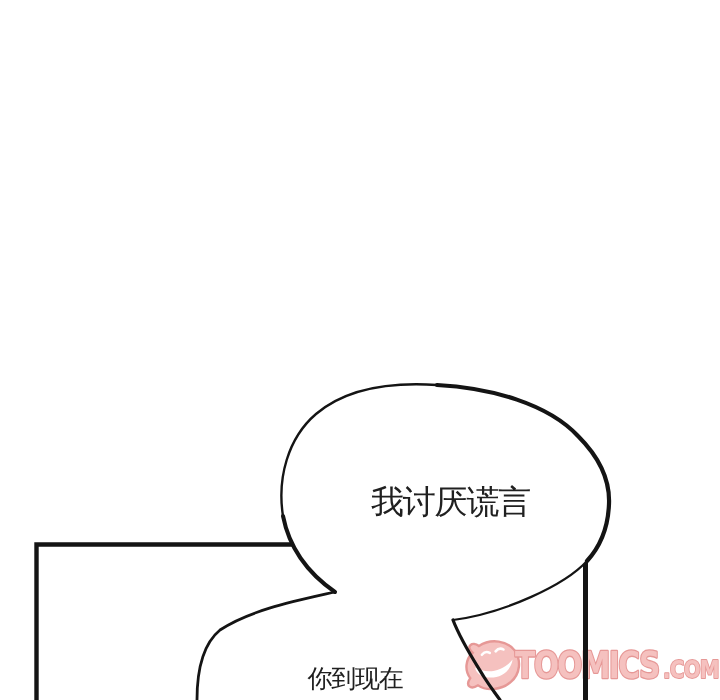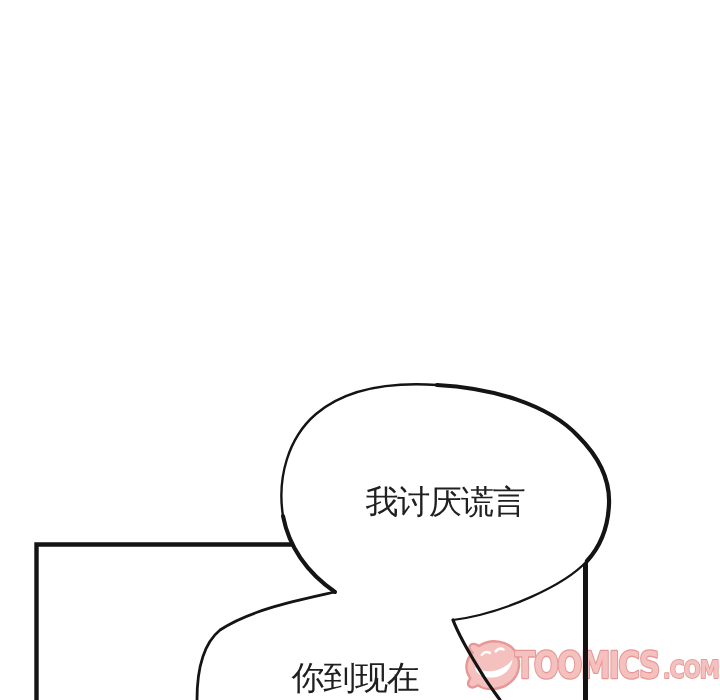--- a/index.html
+++ b/index.html
@@ -14,22 +14,22 @@
   .artwork{position:absolute;left:0;top:0;width:720px;height:700px;}
   .dialogue{
     position:absolute;
     color:#202020;
     text-align:center;
     font-weight:400;
     white-space:nowrap;
     letter-spacing:-1.2px;
     z-index:3;
   }
-  .dialogue.b1{left:360px;top:481px;width:170px;font-size:33px;line-height:42px;}
-  .dialogue.b2{left:286px;top:658px;width:138px;font-size:33px;line-height:40px;}
+  .dialogue.b1{left:360px;top:481px;width:170px;font-size:33px;line-height:42px;text-align:right;}
+  .dialogue.b2{left:286px;top:658px;width:138px;font-size:25px;line-height:40px;}
   .wm-text{
     font-family:"DejaVu Sans","Liberation Sans",sans-serif;
     font-weight:bold;
     paint-order:stroke;
     stroke-linejoin:round;
   }
 </style>
 </head>
 <body>
 

